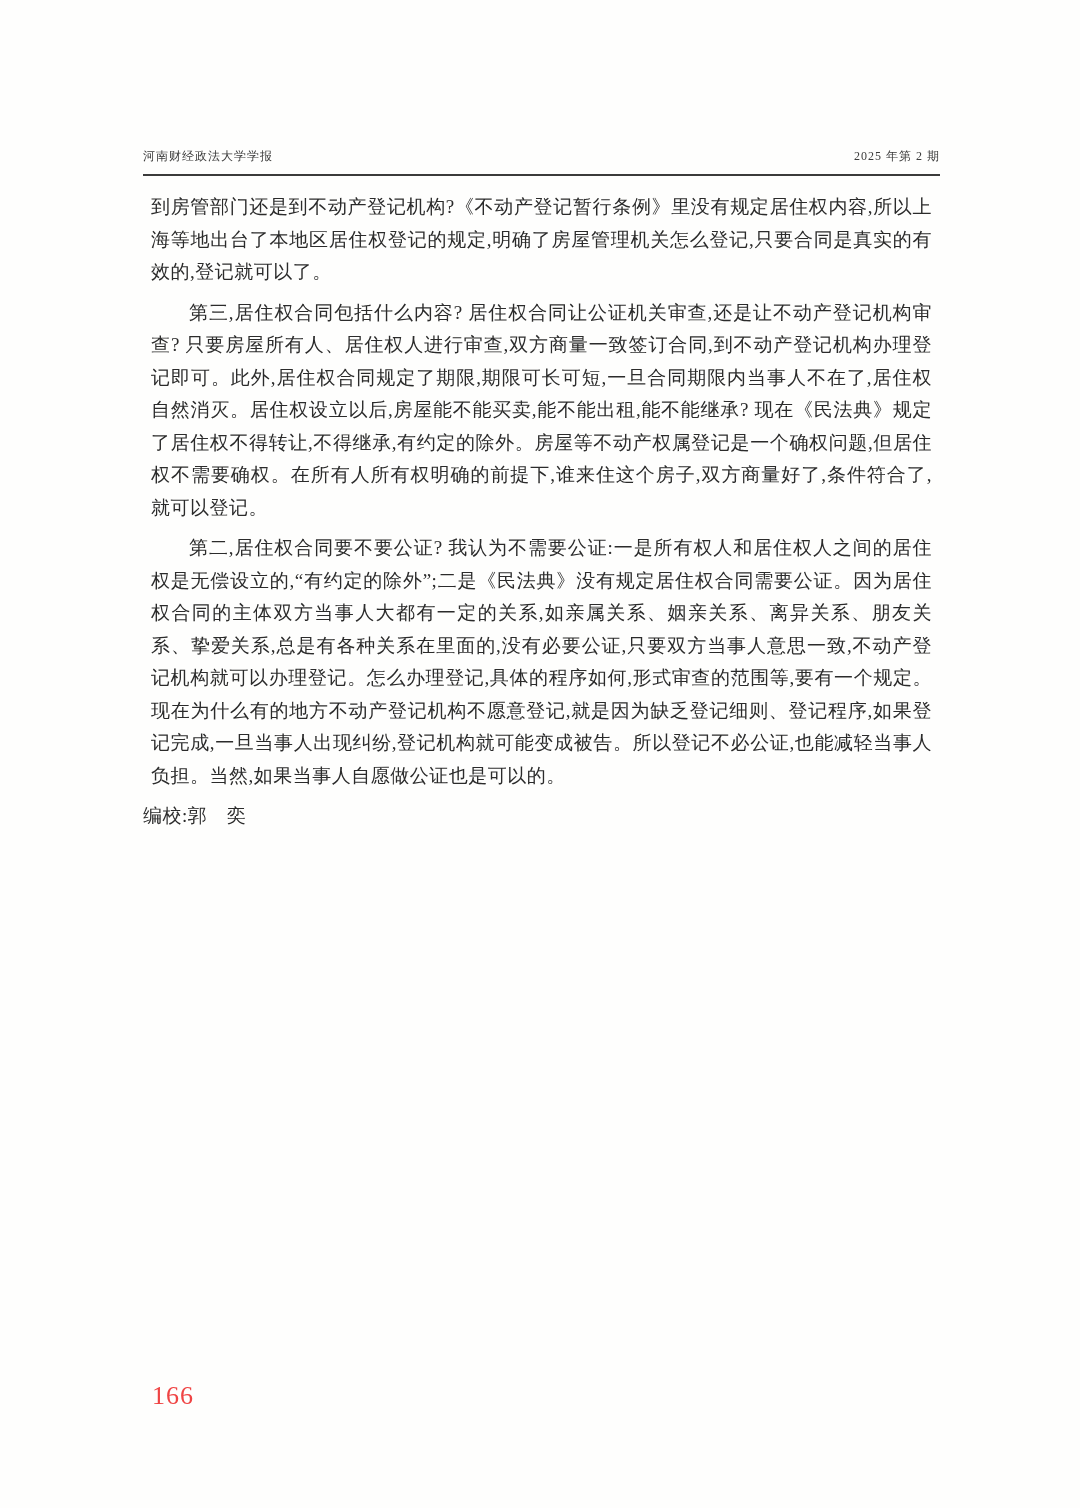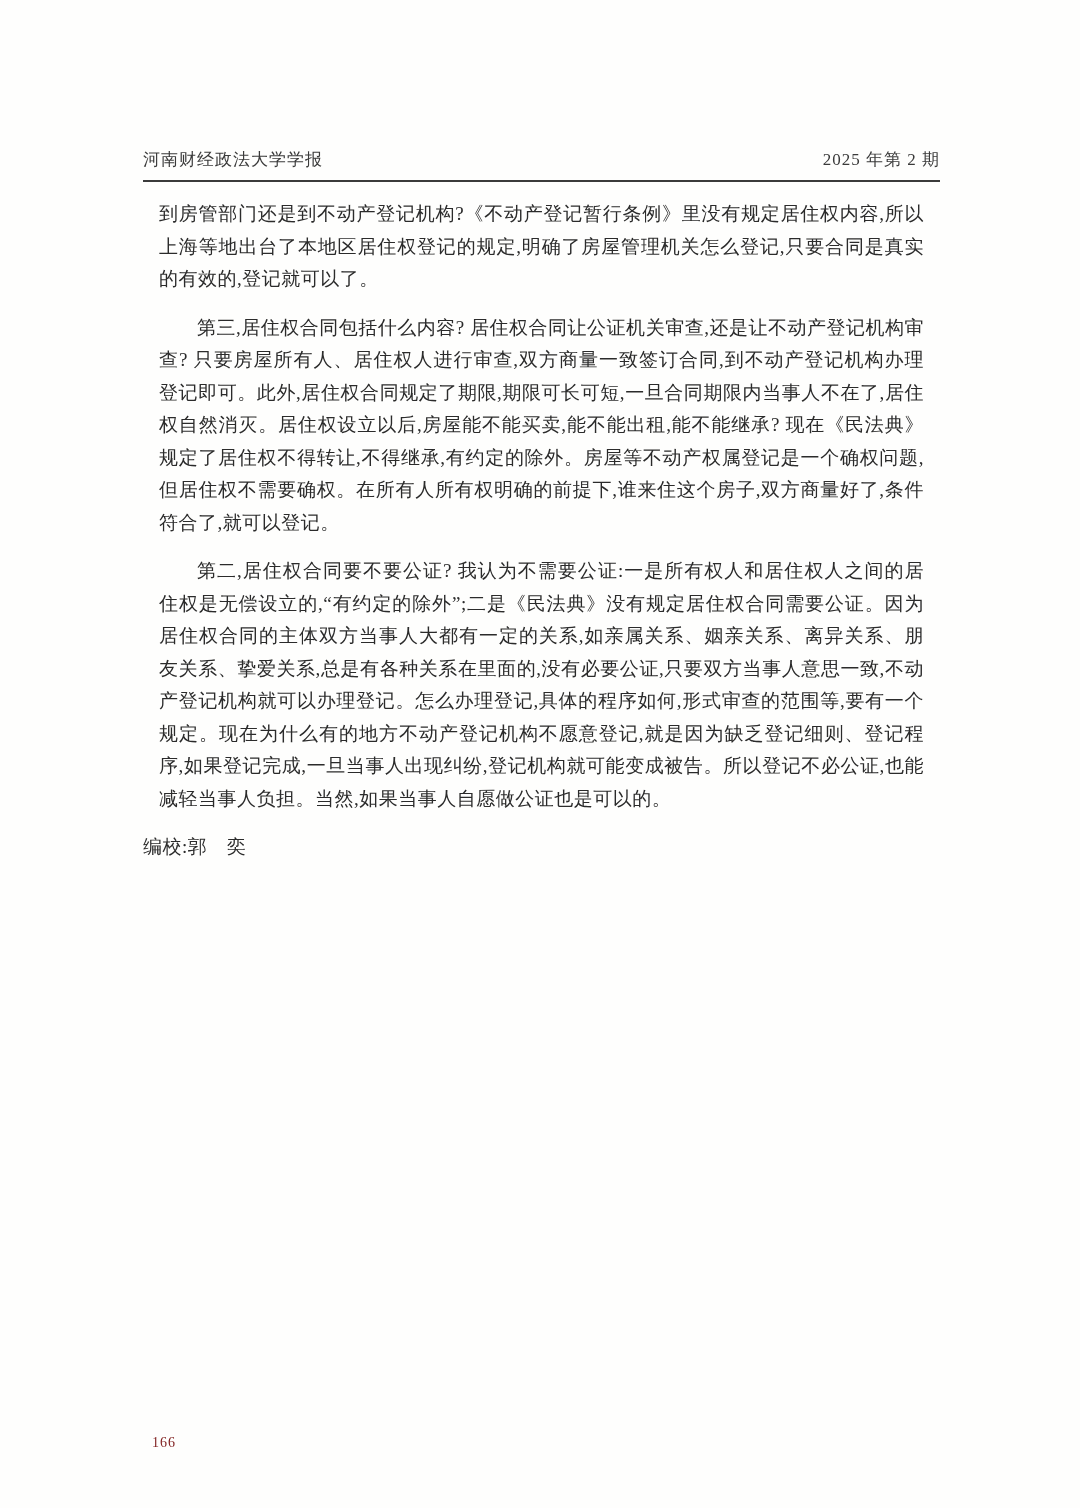--- a/index.html
+++ b/index.html
@@ -14,54 +14,54 @@
     height: 1508px;
     background: #fefefd;
     color: #2d2d2d;
     padding: 148px 140px 0 143px;
     overflow: hidden;
   }
   .page-header {
     display: flex;
     justify-content: space-between;
     align-items: baseline;
-    font-size: 17px;
+    font-size: 12px;
     color: #3a3a3a;
     padding-bottom: 9px;
     letter-spacing: 1px;
   }
   .journal-name { font-style: normal; }
   .issue-label { letter-spacing: 1px; }
   .header-rule {
     border: none;
     border-top: 2px solid #3b3b3b;
     margin-bottom: 15px;
   }
   .article-body {
     font-size: 19px;
     line-height: 32.5px;
     text-align: justify;
     text-justify: inter-ideograph;
     color: #2b2b2b;
     letter-spacing: 0.5px;
   }
-  .para { margin: 16px; }
+  .para { margin: 8px; }
   .para.indent { text-indent: 2em; }
   .editor-line {
     text-align: left;
     font-weight: normal;
     margin: 0;
     padding-right: 4px;
   }
   .page-number {
     position: absolute;
     left: 152px;
-    top: 1435px;
-    font-size: 14px;
-    color: #7f1d1d;
+    top: 1381px;
+    font-size: 26px;
+    color: #ef4444;
     letter-spacing: 1px;
   }
 </style>
 </head>
 <body>
 
 <div class="page">
 
   <header class="page-header">
     <span class="journal-name">河南财经政法大学学报</span>

